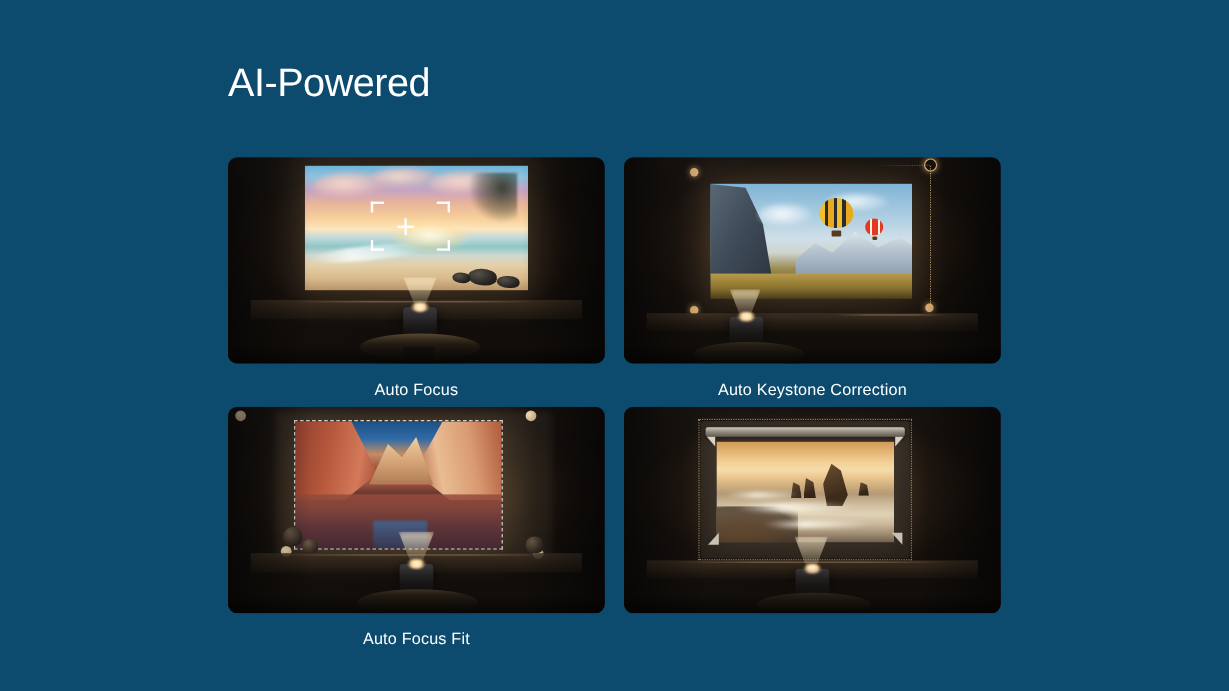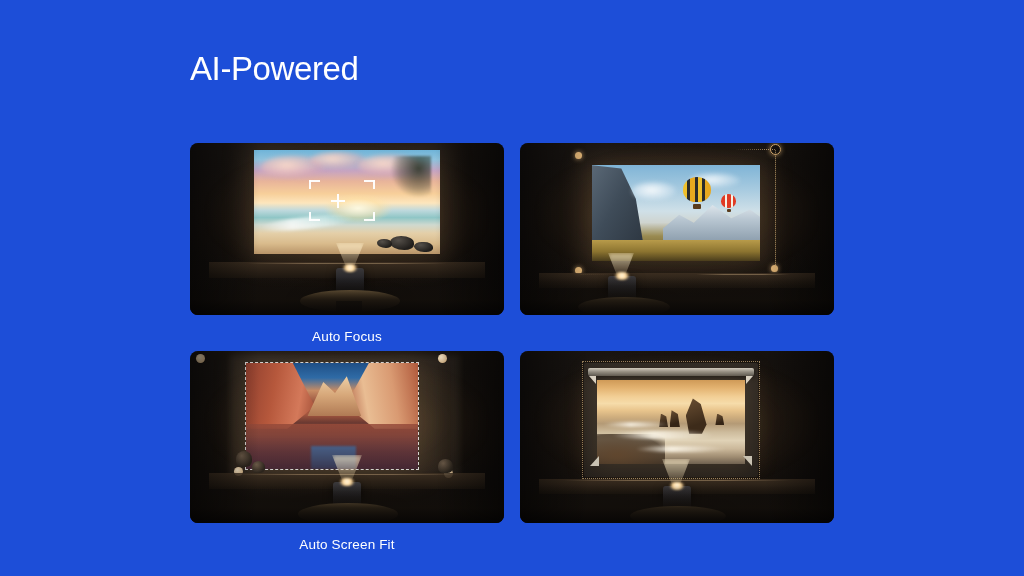--- a/index.html
+++ b/index.html
@@ -2,36 +2,36 @@
 <html><head>
 <meta charset="utf-8">
 <style>
   * { margin:0; padding:0; box-sizing:border-box; }
   html, body {
     width:1024px; height:576px;
     background:#0a0a0c;
     font-family:"Liberation Sans", sans-serif;
     overflow:hidden;
   }
-  .page { position:relative; width:1024px; height:576px; background:#1d4ed8; }
+  .page { position:relative; width:1024px; height:576px; background:#0c4a6e; }
 
   
   .header { position:absolute; left:190px; top:50px; }
   .title {
     font-size:33px; font-weight:400; color:#ffffff;
     letter-spacing:-0.4px; line-height:1.15;
   }
   .subtitle {
     margin-top:13px; font-size:13.5px; font-weight:400;
     color:#d8a86a; letter-spacing:0.1px;
   }
 
   
   .grid {
-    position:absolute; left:190px; top:143px;
+    position:absolute; left:190px; top:131px;
     width:644px; display:grid;
     grid-template-columns:314px 314px;
     column-gap:16px; row-gap:36px;
   }
   .cell { position:relative; }
 
   .card {
     position:relative; width:314px; height:172px;
     border-radius:8px; overflow:hidden;
     background:
@@ -395,20 +395,21 @@
           <div class="console" style="top:130px;height:15px;"></div>
           <div class="console-line" style="left:56%;right:14%;top:131px;"></div>
 
           <div class="beam" style="left:88px; top:110px; width:26px; height:26px; clip-path:polygon(40% 100%, 60% 100%, 100% 0, 0 0);"></div>
           <div class="proj-body" style="left:88px; top:133px; width:28px; height:28px;"></div>
           <div class="proj-lens" style="left:94px; top:129px; width:16px; height:8px;"></div>
           <div class="table" style="left:58px; top:154px; width:92px; height:20px;"></div>
           <div class="floor"></div>
         </div>
       </div>
+      <div class="caption">Auto Keystone Correction</div>
     </div>
 
     <div class="cell">
       <div class="card">
         <div class="scene">
           <div class="wall-glow"></div>
 
           <div style="position:absolute;left:40px;top:4px;width:230px;height:122px;background:rgba(255,228,185,0.07);filter:blur(3px);"></div>
 
           <div class="screen" style="left:56px; top:12px; width:172px; height:106px;">
@@ -434,21 +435,21 @@
           <div class="console" style="top:122px;height:16px;"></div>
           <div class="console-line" style="left:14%;right:14%;top:123px;"></div>
 
           <div class="beam" style="left:142px; top:104px; width:30px; height:30px; clip-path:polygon(40% 100%, 60% 100%, 100% 0, 0 0);"></div>
           <div class="proj-body" style="left:143px; top:131px; width:28px; height:30px;"></div>
           <div class="proj-lens" style="left:149px; top:127px; width:16px; height:8px;"></div>
           <div class="table" style="left:108px; top:152px; width:100px; height:22px;"></div>
           <div class="floor"></div>
         </div>
       </div>
-      <div class="caption">Auto Screen Fit</div>
+      <div class="caption">Auto Focus Fit</div>
     </div>
 
     <div class="cell">
       <div class="card">
         <div class="scene">
           <div class="wall-glow"></div>
 
           <div class="screen-frame-dark" style="left:64px; top:12px; width:174px; height:114px;"></div>
 
           <div class="screen-border" style="left:62px; top:10px; width:178px; height:118px;"></div>

